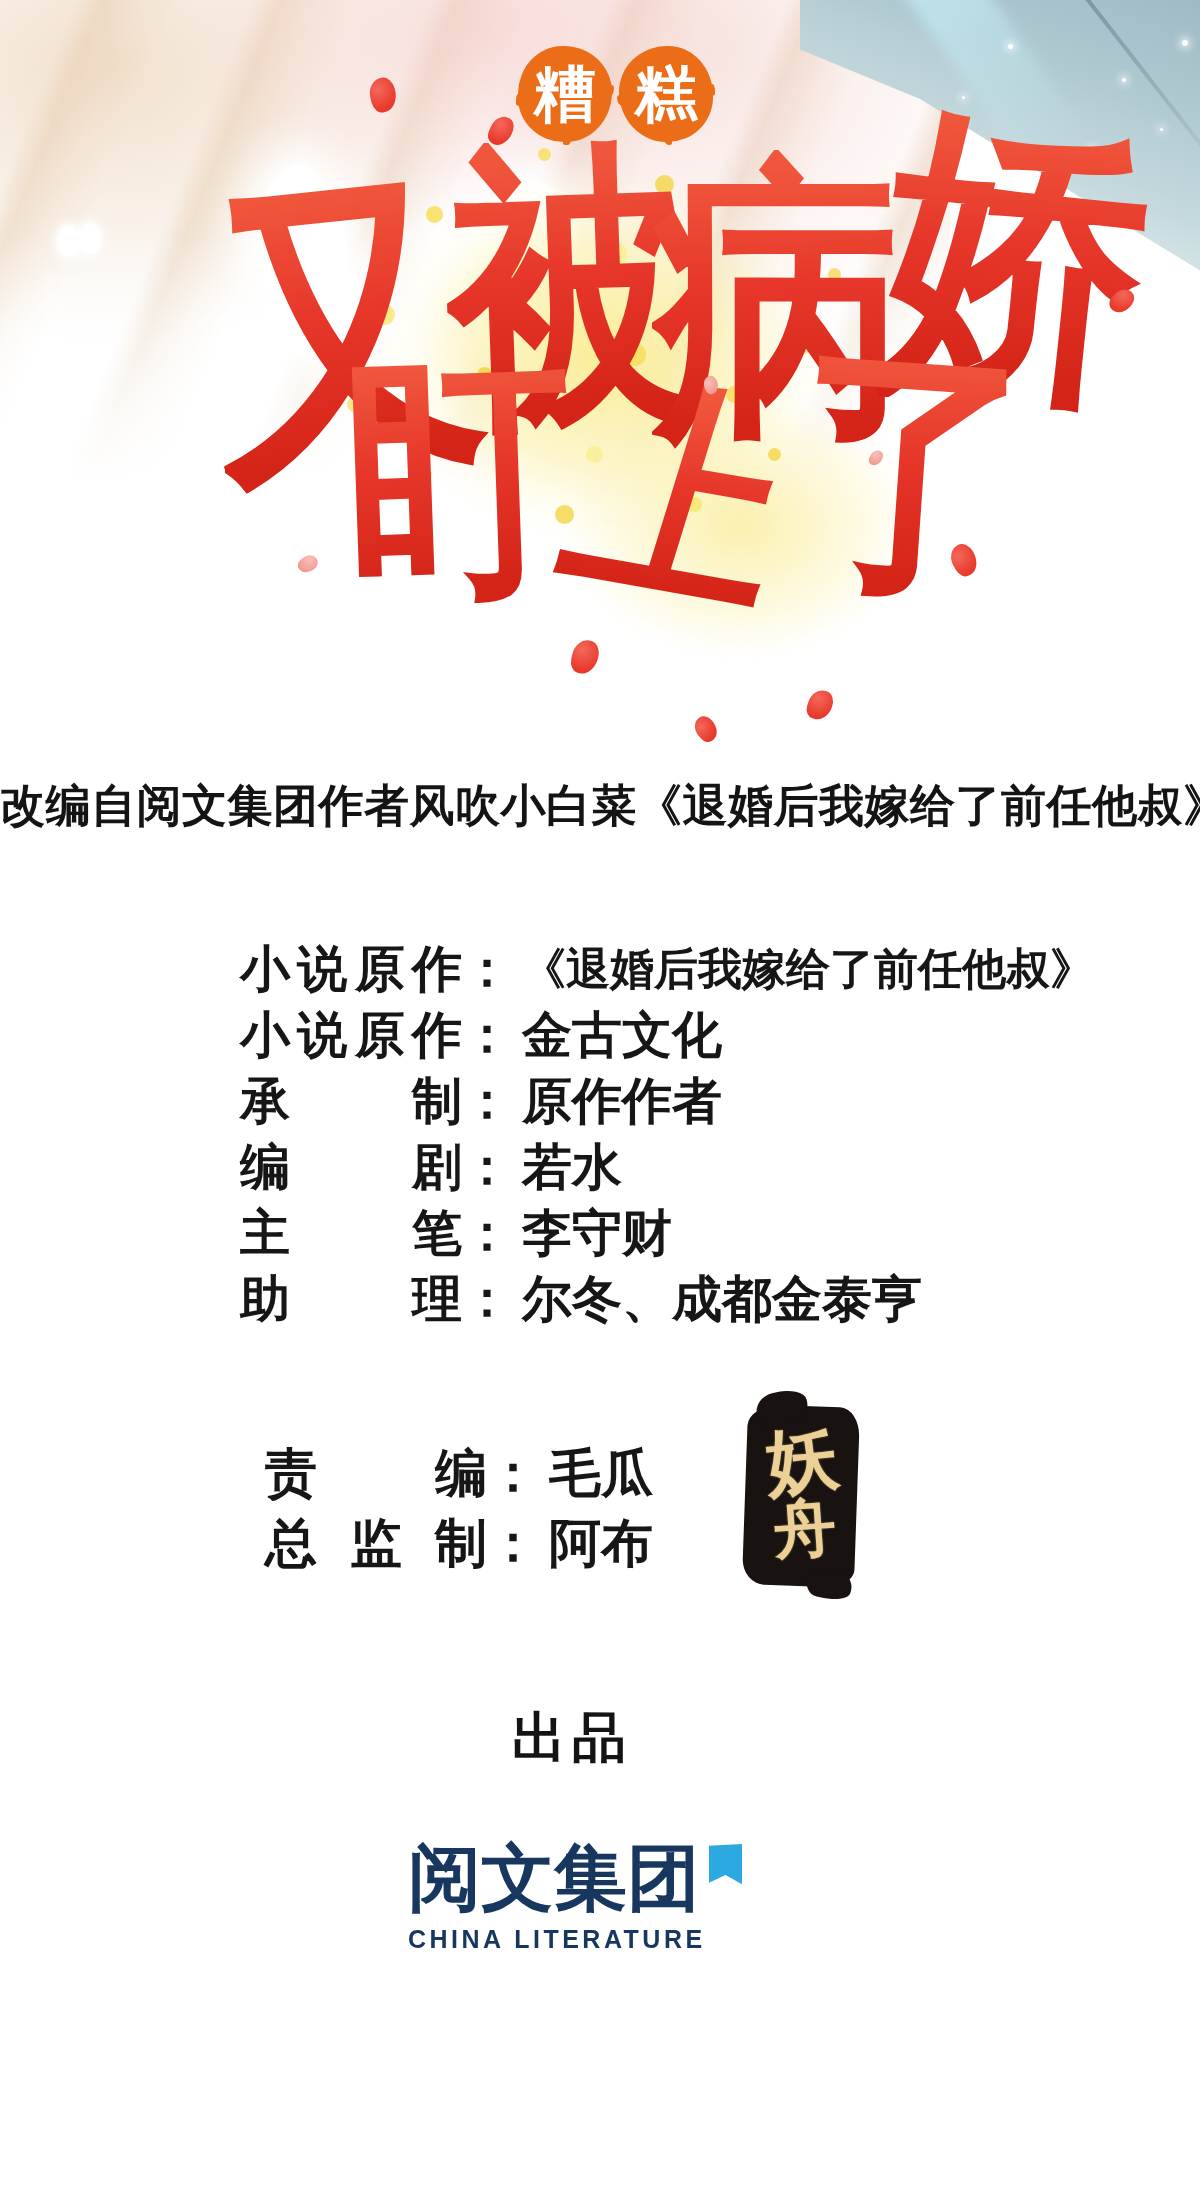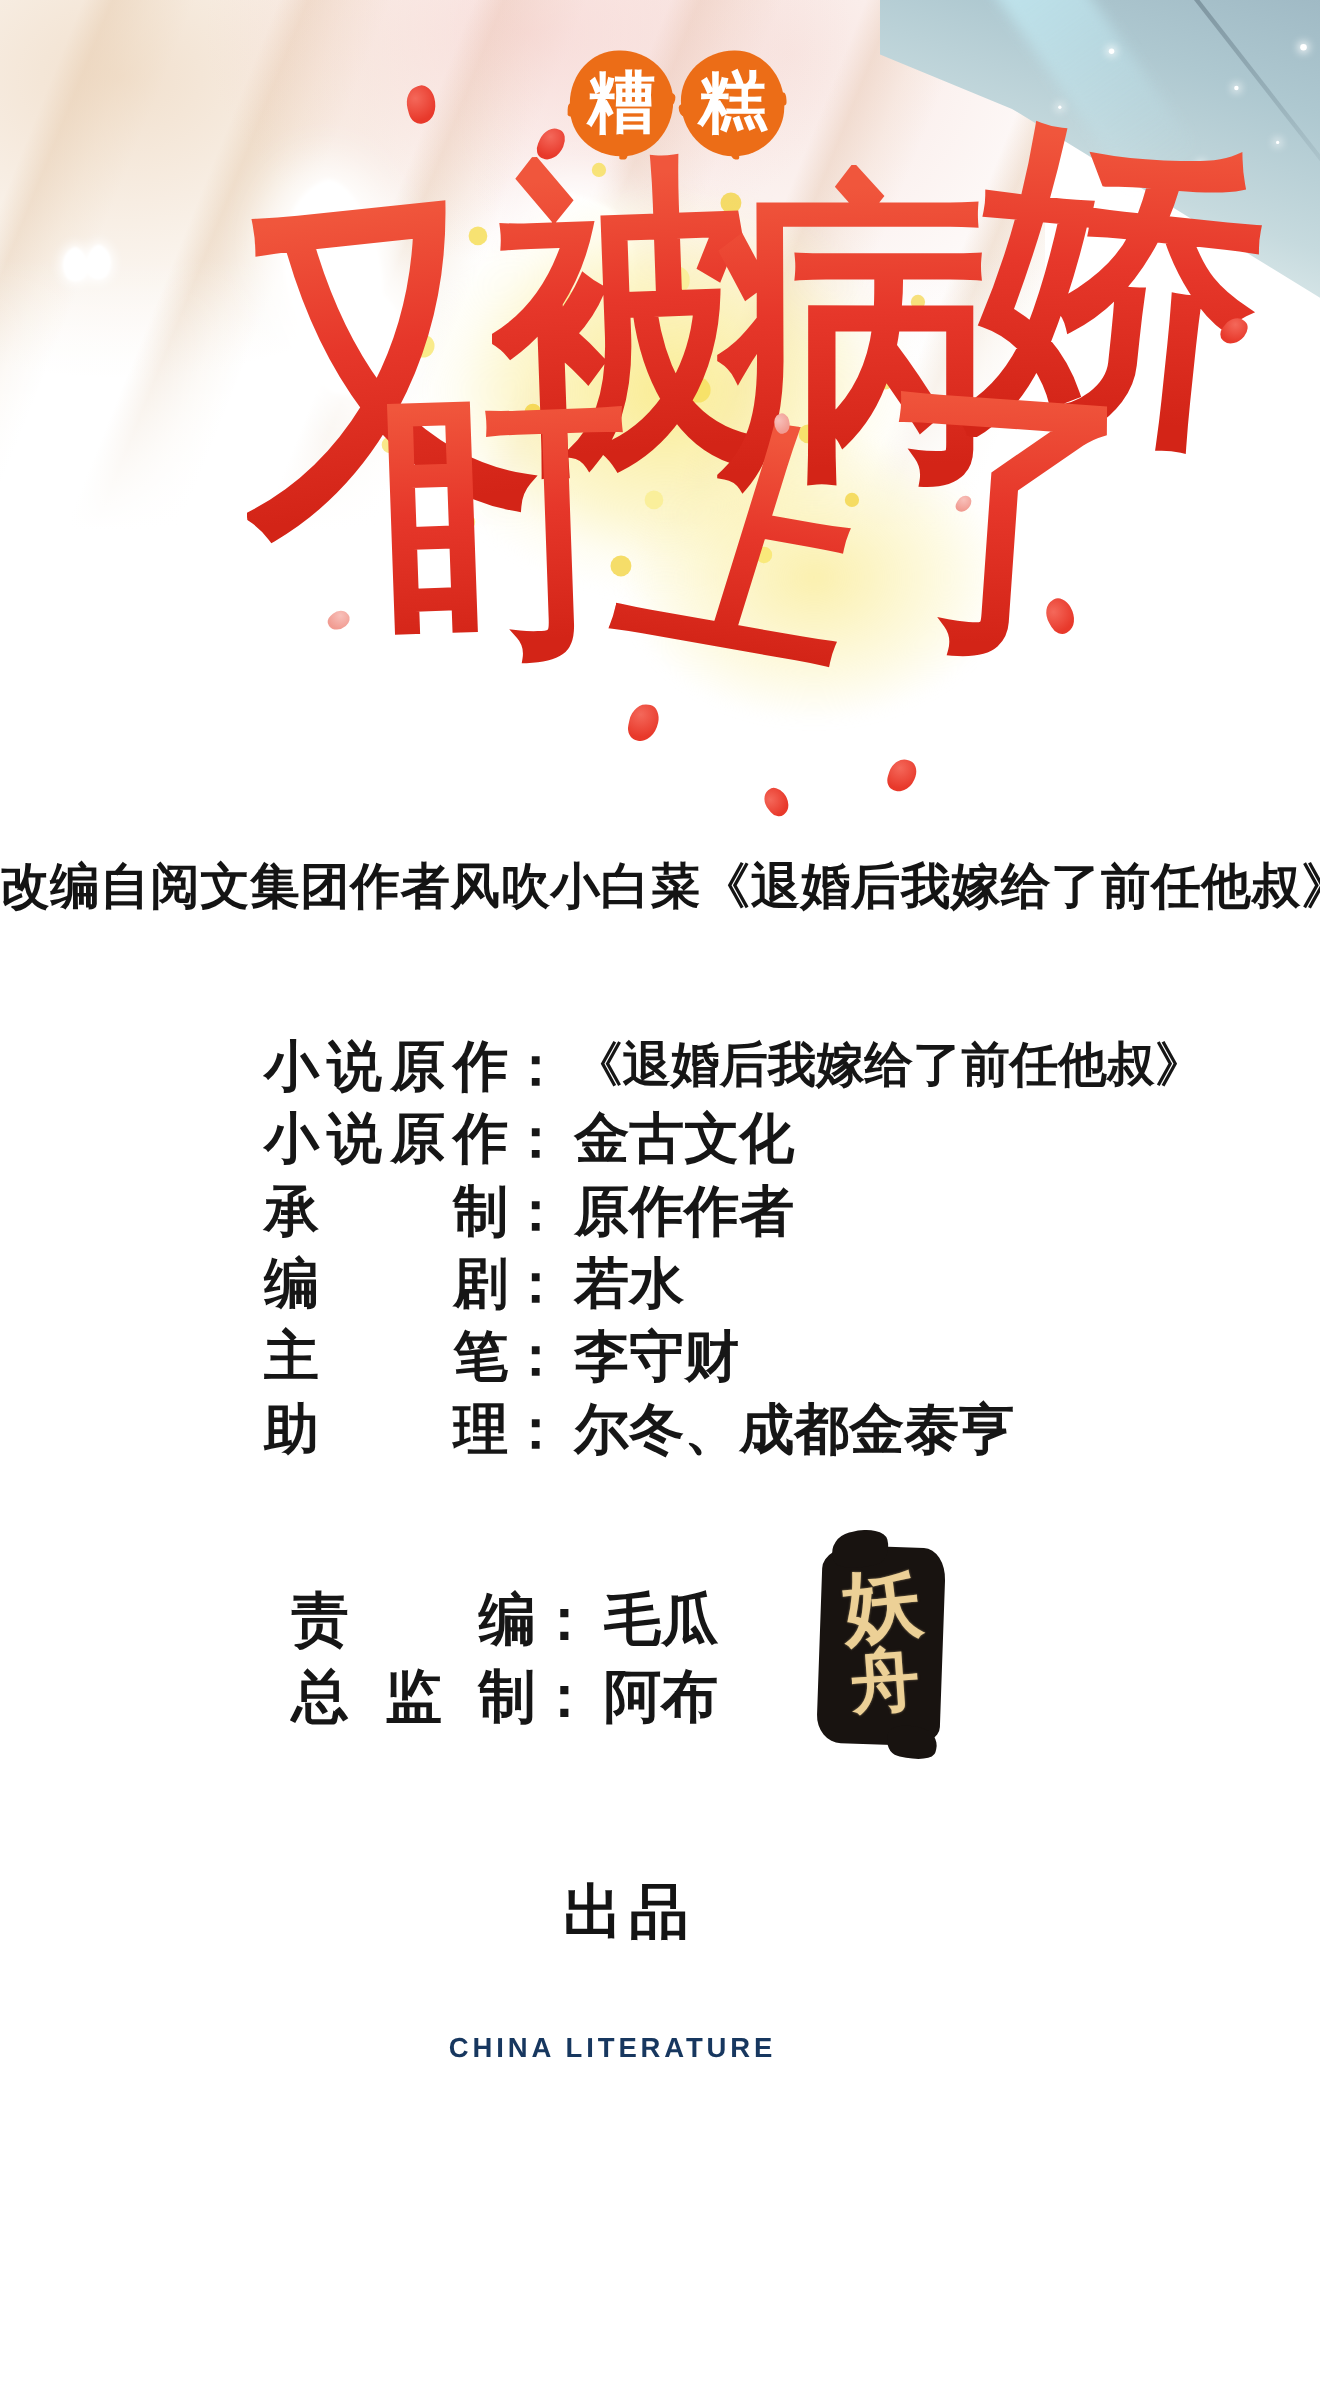--- a/index.html
+++ b/index.html
@@ -223,16 +223,20 @@
   </div>
 
   <div class="seal">
     <span class="seal-char sc1">妖</span>
     <span class="seal-char sc2">舟</span>
   </div>
 
   <div class="chupin">出品</div>
 
   <div class="logo">
+    <div class="logo-row">
+      <span class="logo-cn">阅文集团</span>
+      <span class="logo-flag"></span>
+    </div>
     <div class="logo-en">CHINA LITERATURE</div>
   </div>
 
 </div>
 
 </body></html>

